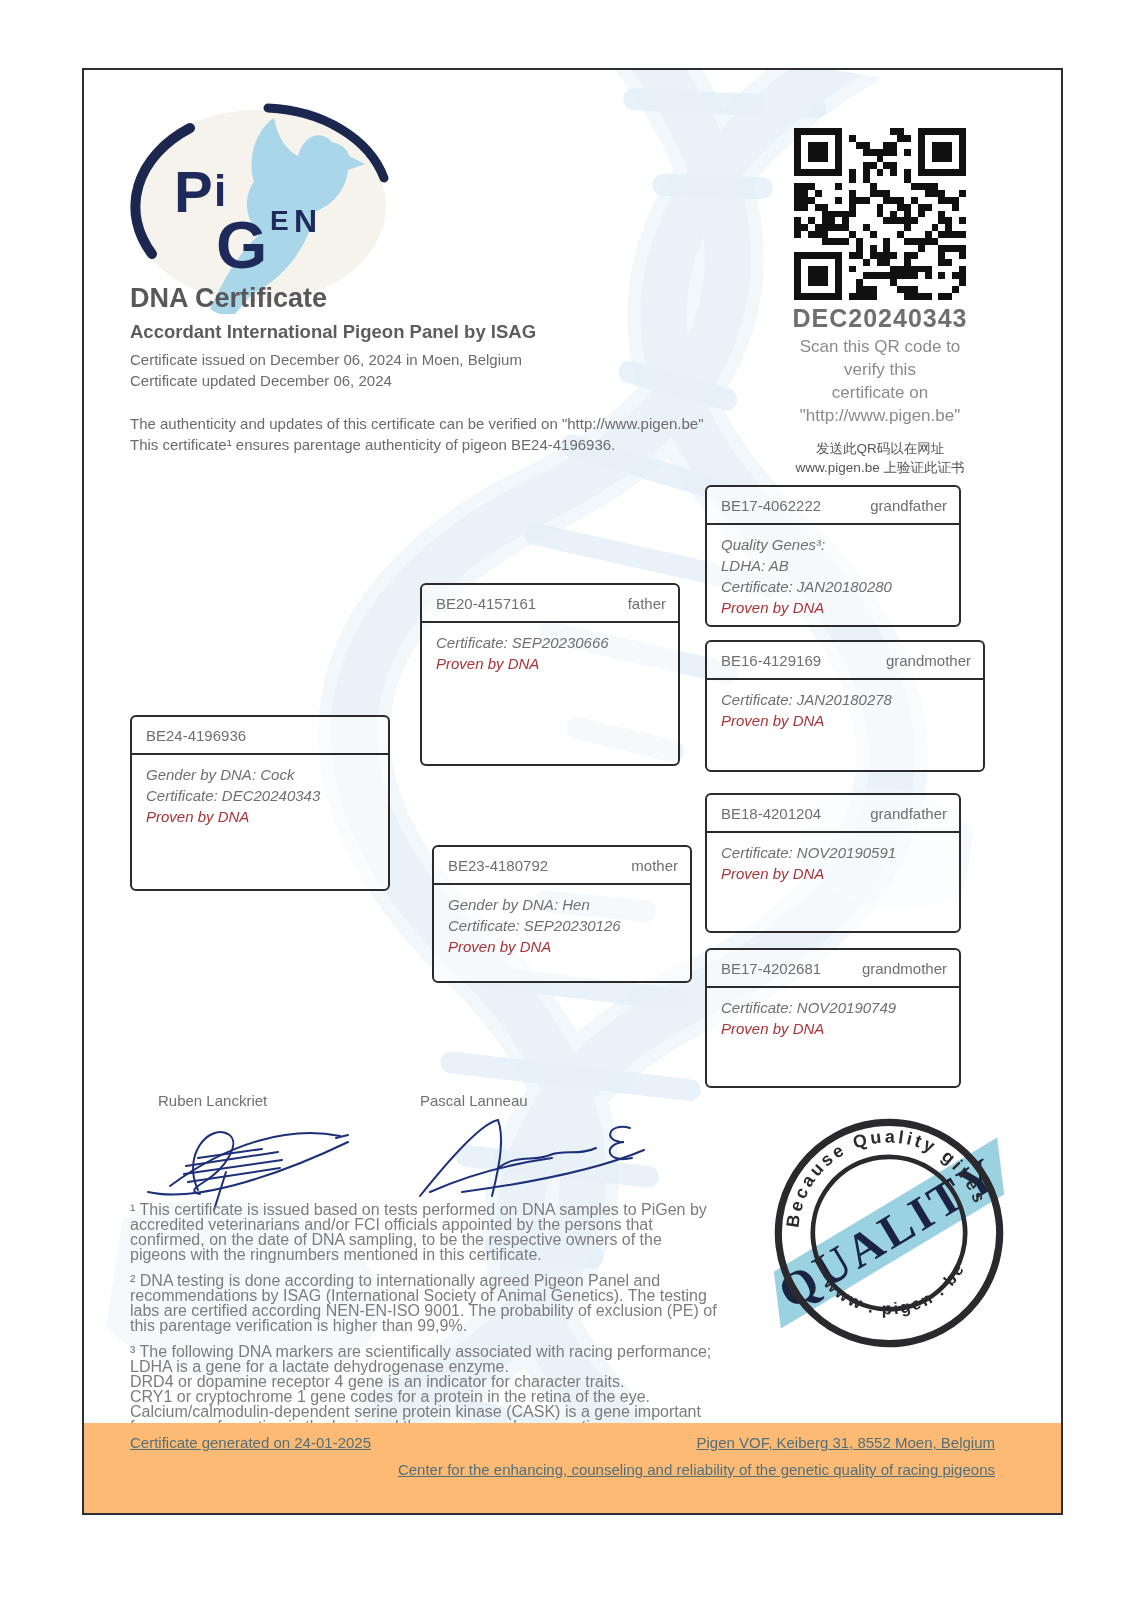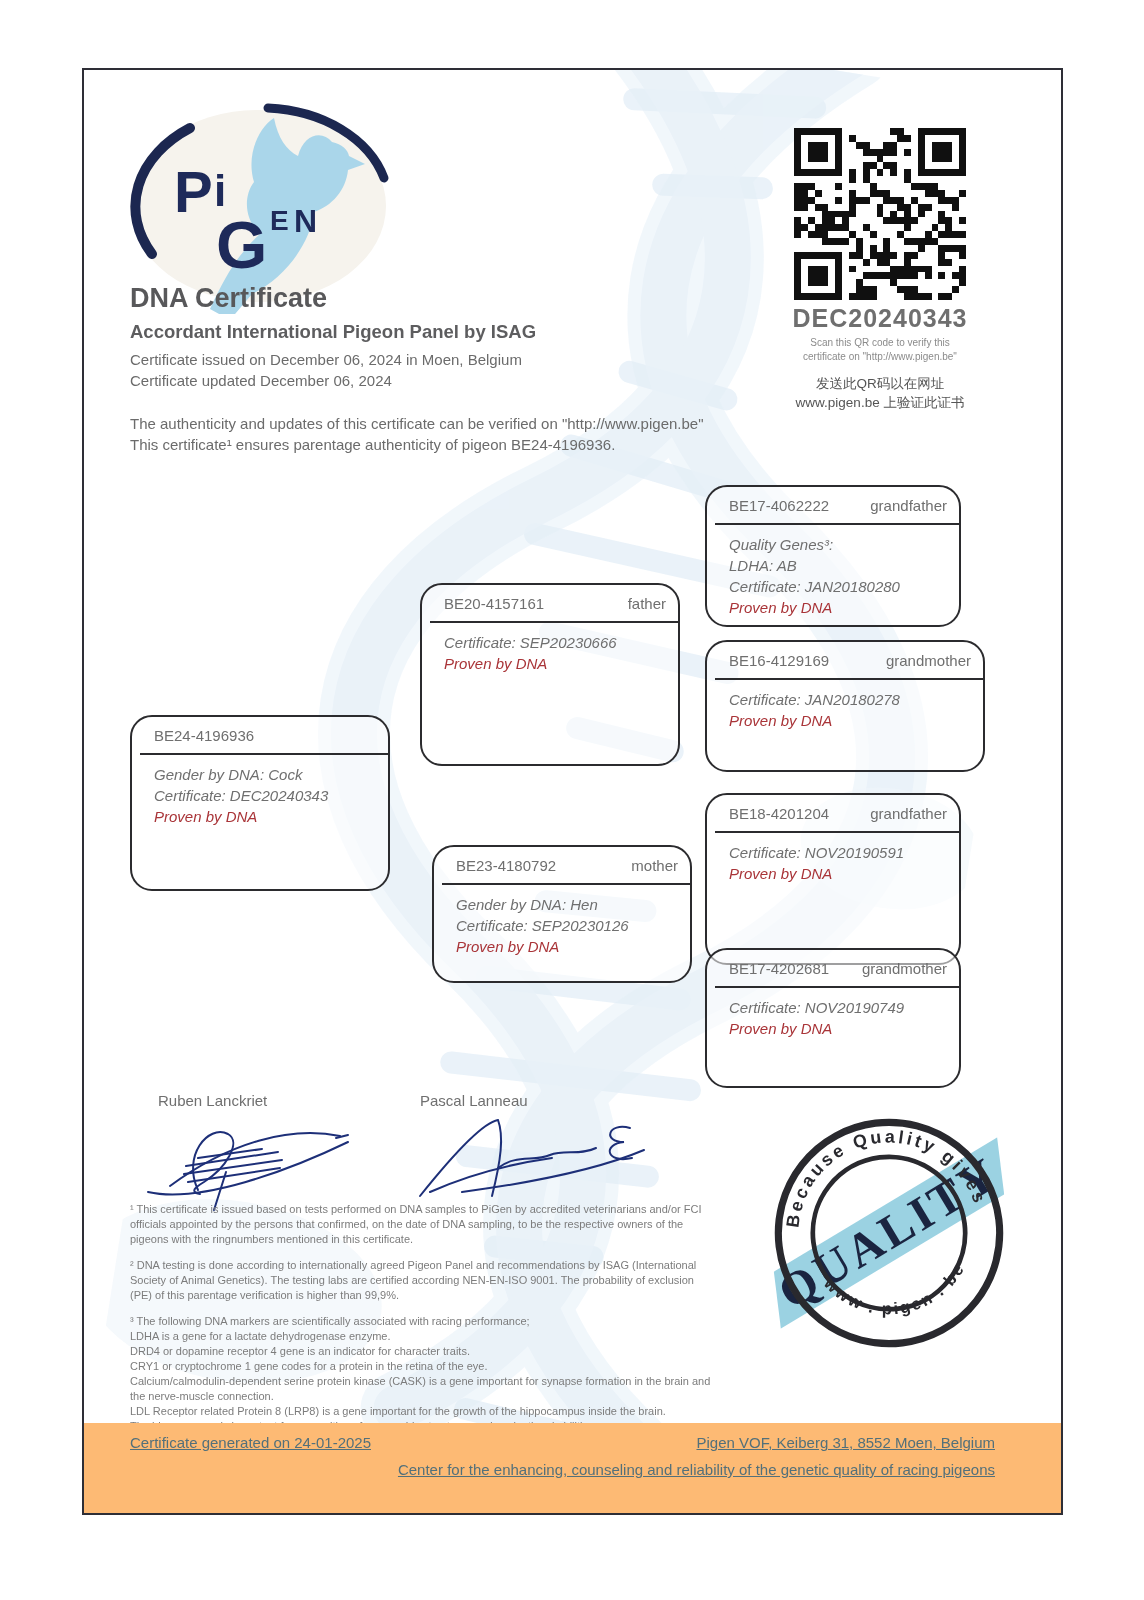--- a/index.html
+++ b/index.html
@@ -12,52 +12,52 @@
   .wm { position:absolute; z-index:0; pointer-events:none; }
   .content { position:absolute; inset:0; z-index:1; }
 
   
   .logo { position:absolute; left:34px; top:24px; width:280px; height:220px; }
 
   
   .qrblock { position:absolute; left:700px; top:58px; width:192px; text-align:center; }
   .qrblock svg { display:block; margin:0 auto; }
   .qr-label { font-size:25px; font-weight:bold; color:#6f6f6f; letter-spacing:1px; margin-top:4px; }
-  .qr-caption { font-size:10px; color:#8b8b8b; line-height:1.35; margin-top:3px; white-space:pre-line; }
+  .qr-caption { font-size:17px; color:#8b8b8b; line-height:1.35; margin-top:3px; white-space:pre-line; }
   .qr-caption-zh { font-size:13.5px; color:#555; line-height:1.4; margin-top:12px; white-space:pre-line; }
 
   
   .title { position:absolute; left:46px; top:213px; font-size:27px; font-weight:bold; color:#58585a; }
   .subtitle { position:absolute; left:46px; top:251px; font-size:18.5px; font-weight:bold; color:#5d5d5f; }
   .issued { position:absolute; left:46px; top:281px; font-size:15px; color:#6b6b6b; }
   .updated { position:absolute; left:46px; top:302px; font-size:15px; color:#6b6b6b; }
   .verify { position:absolute; left:46px; top:343px; font-size:15px; color:#6b6b6b; line-height:21px; white-space:pre-line; width:640px; }
 
   
-  .pbox { position:absolute; border:2px solid #2b2b2e; border-radius:22px; background:rgba(255,255,255,.55);padding-left:8px; }
+  .pbox { position:absolute; border:2px solid #2b2b2e; border-radius:6px; background:rgba(255,255,255,.55); }
   .pbox .hd { display:flex; justify-content:space-between; align-items:center; height:38px;
               border-bottom:2px solid #2b2b2e; padding:0 12px 0 14px; font-size:15px; color:#6f6f6f; }
   .pbox .bd { padding:9px 14px; font-size:15px; color:#6f6f6f; line-height:21px;font-style:italic; }
   .proven { color:#a93438; }
   .b-subject { left:46px;  top:645px; width:260px; height:176px; }
   .b-father  { left:336px; top:513px; width:260px; height:183px; }
   .b-mother  { left:348px; top:775px; width:260px; height:138px; }
   .b-gf1     { left:621px; top:415px; width:256px; height:142px; }
   .b-gm1     { left:621px; top:570px; width:280px; height:132px; }
-  .b-gf2     { left:621px; top:723px; width:256px; height:172px; }
+  .b-gf2     { left:621px; top:723px; width:256px; height:140px; }
   .b-gm2     { left:621px; top:878px; width:256px; height:140px; }
 
   
   .sig-name { position:absolute; top:1022px; font-size:15px; color:#6f6f6f; }
   .sig-name.s1 { left:74px; } .sig-name.s2 { left:336px; }
   .sig-ink { position:absolute; top:1042px; }
   .sig-ink.s1 { left:56px; } .sig-ink.s2 { left:318px; }
 
   
-  .footnotes { position:absolute; left:46px; top:1132px; width:588px; font-size:11px;
+  .footnotes { position:absolute; left:46px; top:1132px; width:588px; font-size:16px;
                color:#7c7c7c; line-height:15px; }
   .footnotes p { margin-bottom:11px; white-space:pre-line; }
 
   
   .stamp { position:absolute; left:686px; top:1044px; width:238px; height:238px; transform:rotate(-7deg); }
 
   
   .footer { position:absolute; left:0; right:0; bottom:0; height:90px; background:#fdba74;
             color:#53707a; font-size:15px; padding:11px 66px 0 46px;text-decoration:underline; }
   .footer .row1 { display:flex; justify-content:space-between; }

